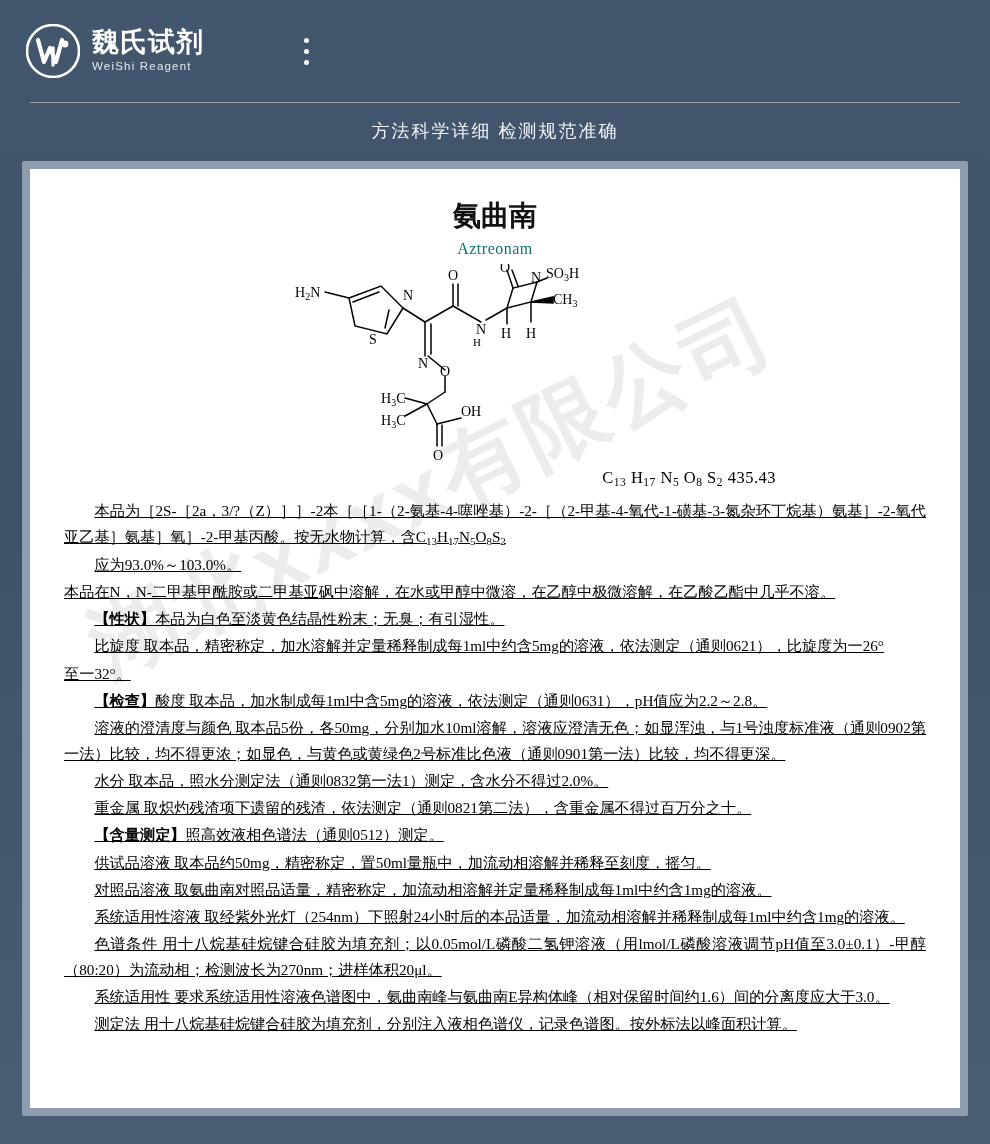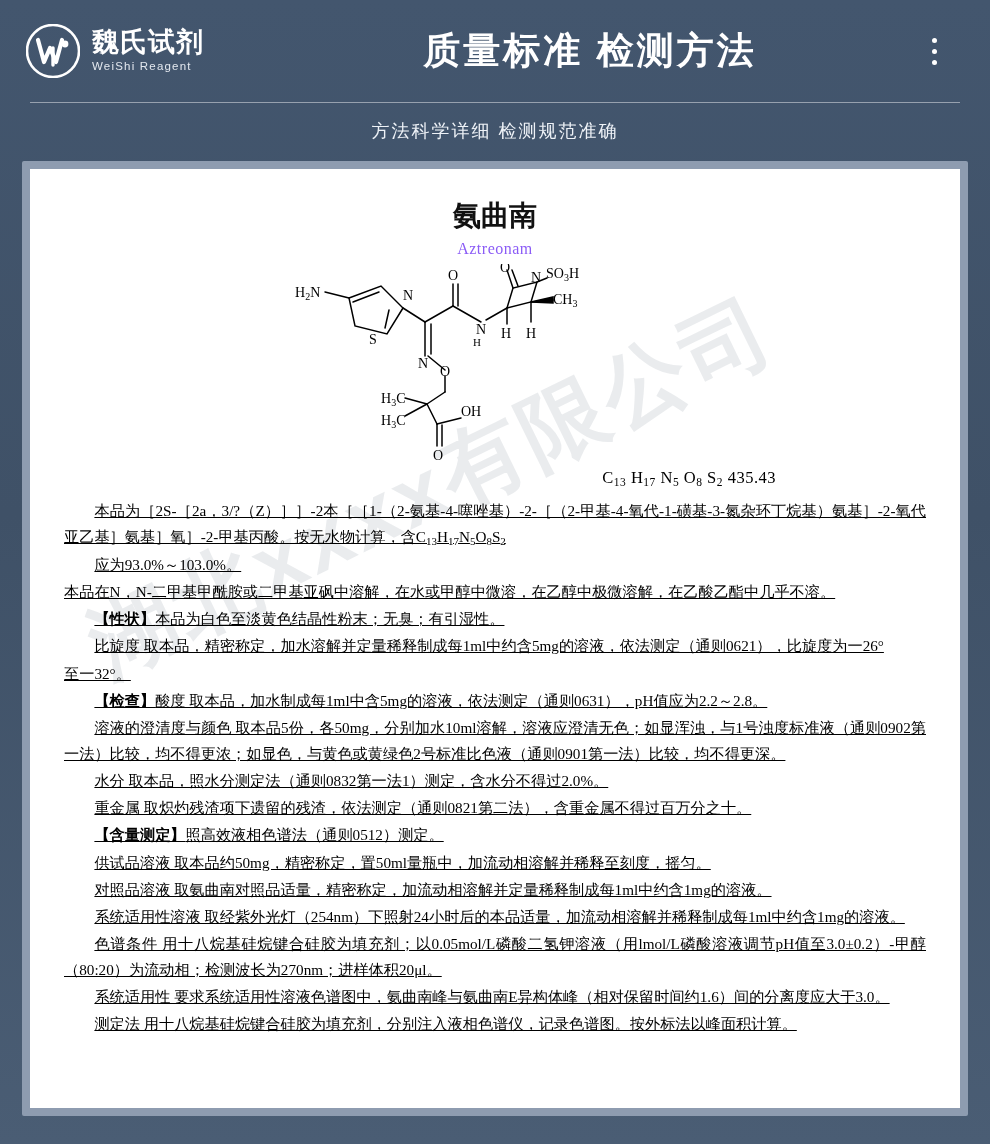--- a/index.html
+++ b/index.html
@@ -142,21 +142,21 @@
     font-size: 28px;
     font-family: "Liberation Sans", sans-serif;
     font-weight: bold;
     color: #111;
     margin-top: 6px;
   }
   .doc-title-en {
     text-align: center;
     font-size: 16px;
     font-family: "Liberation Serif", serif;
-    color: #8b5cf6;
+    color: #0f766e;
     margin-top: 5px;
     letter-spacing: 0.5px;
   }
 
   
   .structure {
     position: relative;
     height: 210px;
     margin-top: 6px;
   }
@@ -201,23 +201,20 @@
           <circle cx="27" cy="27" r="26" fill="none" stroke="#ffffff" stroke-width="2.6"></circle>
           <path d="M12 16 L18 38 L24 24 L30 38 L36 16" fill="none" stroke="#ffffff" stroke-width="4.2" stroke-linejoin="round" stroke-linecap="round"></path>
           <path d="M27 24 L27 41" stroke="#ffffff" stroke-width="3.4" stroke-linecap="round"></path>
           <circle cx="39" cy="20" r="3.4" fill="#ffffff"></circle>
         </svg>
       </div>
       <div class="logo-text">
         <div class="logo-cn">魏氏试剂</div>
         <div class="logo-en">WeiShi Reagent</div>
       </div>
-    </div>
-    <div class="header-title-wrap">
-      <div class="header-title">质量标准 检测方法</div>
     </div>
     <div class="header-dots">
       <span></span>
         <span></span>
         <span></span>
     </div>
   </div>
   <div class="header-rule"></div>
   <div class="subtitle">方法科学详细  检测规范准确</div>
 
@@ -331,21 +328,21 @@
         <p class="p indent">重金属  取炽灼残渣项下遗留的残渣，依法测定（通则0821第二法），含重金属不得过百万分之十。</p>
 
         <p class="p indent"><b class="bold">【含量测定】</b><span>照高效液相色谱法（通则0512）测定。</span></p>
 
         <p class="p indent">供试品溶液  取本品约50mg，精密称定，置50ml量瓶中，加流动相溶解并稀释至刻度，摇匀。</p>
 
         <p class="p indent">对照品溶液  取氨曲南对照品适量，精密称定，加流动相溶解并定量稀释制成每1ml中约含1mg的溶液。</p>
 
         <p class="p indent">系统适用性溶液  取经紫外光灯（254nm）下照射24小时后的本品适量，加流动相溶解并稀释制成每1ml中约含1mg的溶液。</p>
 
-        <p class="p indent">色谱条件  用十八烷基硅烷键合硅胶为填充剂；以0.05mol/L磷酸二氢钾溶液（用lmol/L磷酸溶液调节pH值至3.0±0.2）-甲醇（80:20）为流动相；检测波长为270nm；进样体积20μl。</p>
+        <p class="p indent">色谱条件  用十八烷基硅烷键合硅胶为填充剂；以0.05mol/L磷酸二氢钾溶液（用lmol/L磷酸溶液调节pH值至3.0±0.1）-甲醇（80:20）为流动相；检测波长为270nm；进样体积20μl。</p>
 
         <p class="p indent">系统适用性  要求系统适用性溶液色谱图中，氨曲南峰与氨曲南E异构体峰（相对保留时间约1.6）间的分离度应大于3.0。</p>
 
         <p class="p indent">测定法  用十八烷基硅烷键合硅胶为填充剂，分别注入液相色谱仪，记录色谱图。按外标法以峰面积计算。</p>
 
       </div>
     </div>
   </div>
 </div>
 

